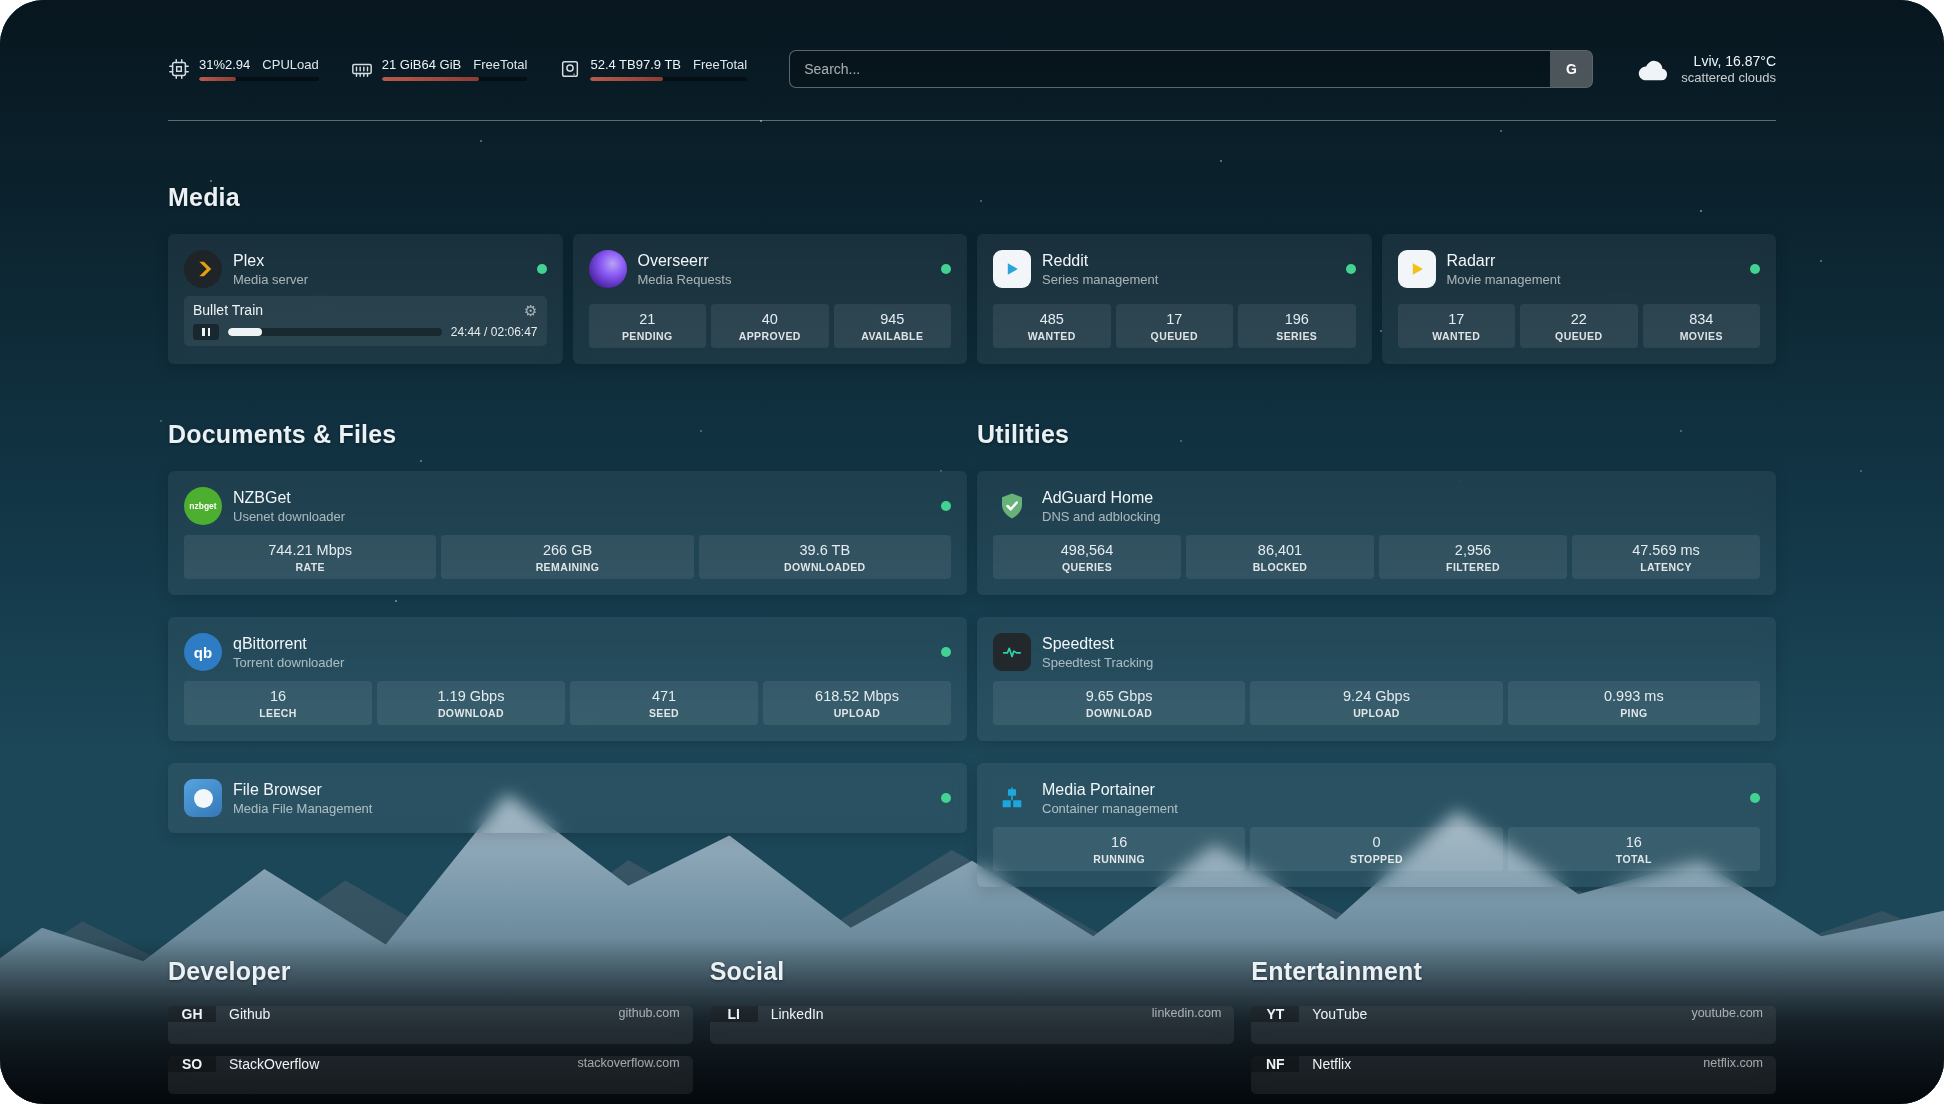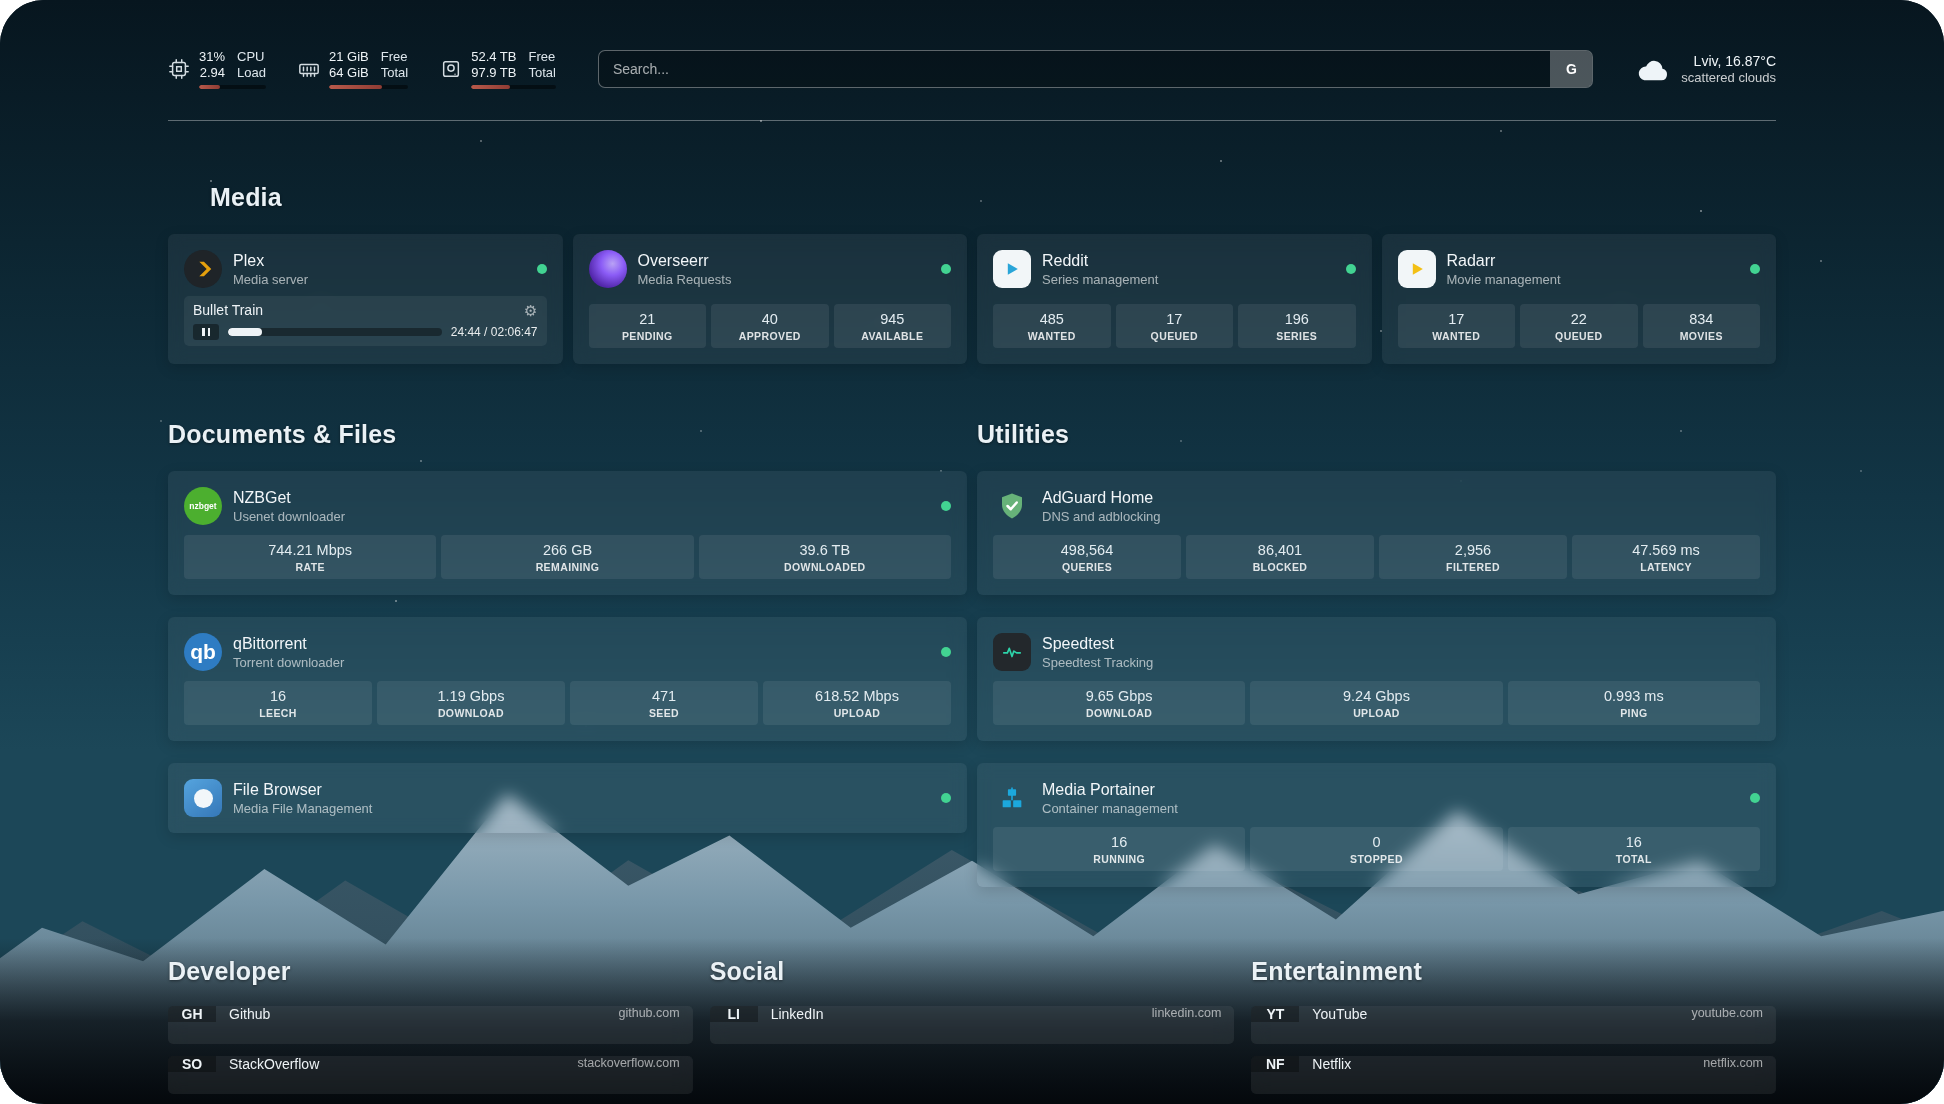--- a/index.html
+++ b/index.html
@@ -46,21 +46,21 @@
   }
   
   .content { position:relative; z-index:2; width:1608px; margin:0 auto; }
   
   .topbar { display:flex; align-items:center; margin-top:44px; min-height:50px; }
   .resources { display:flex; align-items:center; gap:32px; }
   .resource { display:flex; align-items:center; gap:9px; }
   .res-icon { flex:none; opacity:.95; }
   .res-body { display:flex; flex-direction:column; }
   .res-rows { display:flex; gap:12px; }
-  .res-col { display:flex; flex-direction:column; font-size:13px; line-height:16px; }
+  .res-col { display:flex; flex-direction:row; font-size:13px; line-height:16px; }
   .res-col.nums { align-items:flex-end; color:#eef3f6; }
   .res-col.labs { color:#dde6ec; }
   .res-bar { margin-top:4px; height:4px; border-radius:2px; background:rgba(0,0,0,.45); overflow:hidden; }
   .res-bar-fill { height:100%; border-radius:2px; background:linear-gradient(90deg,#b85a4b,#8f3c34); }
   .searchbox { flex:1; display:flex; align-items:stretch; height:38px; margin:0 42px;
     border:1px solid rgba(255,255,255,.35); border-radius:7px; background:rgba(0,0,0,.22); overflow:hidden;
   }
   .searchbox input { flex:1; background:transparent; border:none; outline:none;
     color:#fff; font-size:14px; padding:0 14px; font-family:inherit;
   }
@@ -70,21 +70,21 @@
   }
   .weather { display:flex; align-items:center; gap:10px; margin-left:auto;text-align:right; }
   .weather-text { display:flex; flex-direction:column; }
   .weather-loc { font-size:14px; color:#f0f5f8; line-height:17px; }
   .weather-cond { font-size:13px; color:rgba(255,255,255,.78); line-height:16px; }
   .topline { border:none; border-top:1px solid rgba(255,255,255,.35); margin-top:26px; }
   
   h2.section-title { font-size:25px; font-weight:600; color:#eaf1f5; letter-spacing:.2px;
     text-shadow:0 1px 3px rgba(0,0,0,.45); margin:0 0 22px 0;
   }
-  .media-section h2 { margin-top:62px;margin-left:42px; }
+  .media-section h2 { margin-top:62px; }
   .grid4 { display:grid; grid-template-columns:repeat(4,1fr); gap:10px; }
   .cols2 { display:grid; grid-template-columns:1fr 1fr; gap:10px; margin-top:20px; align-items:start; }
   .cols2 h2 { margin-top:36px; }
   .stack { display:flex; flex-direction:column; gap:22px; }
   
   .card { position:relative; display:flex; flex-direction:column;
     background:rgba(255,255,255,.06); border-radius:6px; padding:16px;
     backdrop-filter:blur(8px); -webkit-backdrop-filter:blur(8px);
     box-shadow:0 4px 14px rgba(0,0,0,.15); cursor:pointer;
   }
@@ -99,21 +99,21 @@
   .stat { flex:1; background:rgba(255,255,255,.08); border-radius:4px; padding:6px 4px 5px;
     display:flex; flex-direction:column; align-items:center; justify-content:center;
   }
   .stat-value { font-size:14.5px; color:#e3ecf1; line-height:18px; white-space:nowrap; }
   .stat-label { font-size:10.5px; font-weight:700; letter-spacing:.4px; color:rgba(255,255,255,.85); line-height:14px; margin-top:1px; }
   
   .icon-plex { background:#1f2428; border-radius:50%; }
   .icon-overseerr { border-radius:50%; background:radial-gradient(circle at 62% 36%,#b9a2f5 0%,#8b5cf6 34%,#5327ab 72%,#3b1b80 100%); }
   .icon-sonarr,.icon-radarr { background:#f2f6f8; border-radius:9px; }
   .icon-nzbget { background:#4caf2f; border-radius:50%; color:#fff; font-size:8.5px; font-weight:700; }
-  .icon-qbittorrent { background:#2e7cc3; border-radius:50%; color:#fff; font-size:21px; font-weight:700; }
+  .icon-qbittorrent { background:#2e7cc3; border-radius:50%; color:#fff; font-size:15px; font-weight:700; }
   .icon-filebrowser { background:linear-gradient(145deg,#55a4de,#3577b8); border-radius:9px; }
   .icon-filebrowser .disc { width:19px; height:19px; border-radius:50%; background:#f2f7fa; }
   .icon-speedtest { background:#23282c; border-radius:9px; }
   
   .player { margin-top:8px; background:rgba(255,255,255,.06); border-radius:5px; padding:6px 9px; display:flex; flex-direction:column; gap:6px; }
   .player-top { display:flex; align-items:center; }
   .player-title { font-size:14px; color:#eef3f6; }
   .gear { margin-left:auto; font-size:15px; color:rgba(255,255,255,.6); cursor:pointer; line-height:1; }
   .player-bottom { display:flex; align-items:center; gap:9px; }
   .pause-btn { flex:none; width:26px; height:16px; border-radius:3px; background:rgba(0,0,0,.4);

